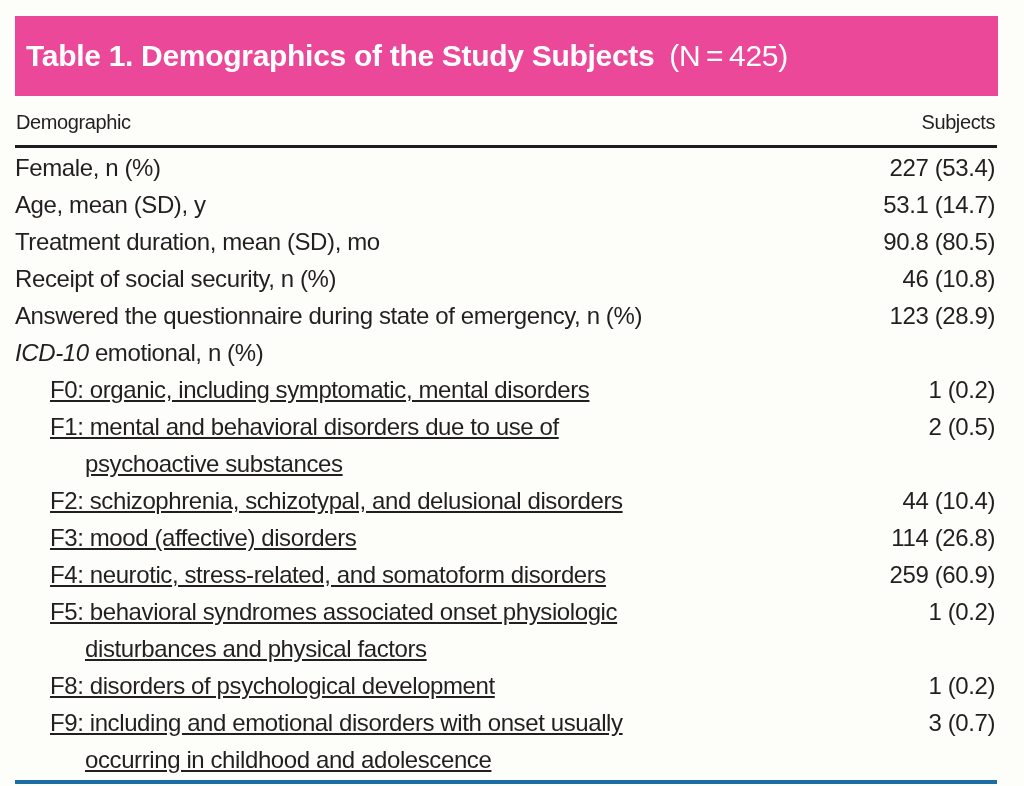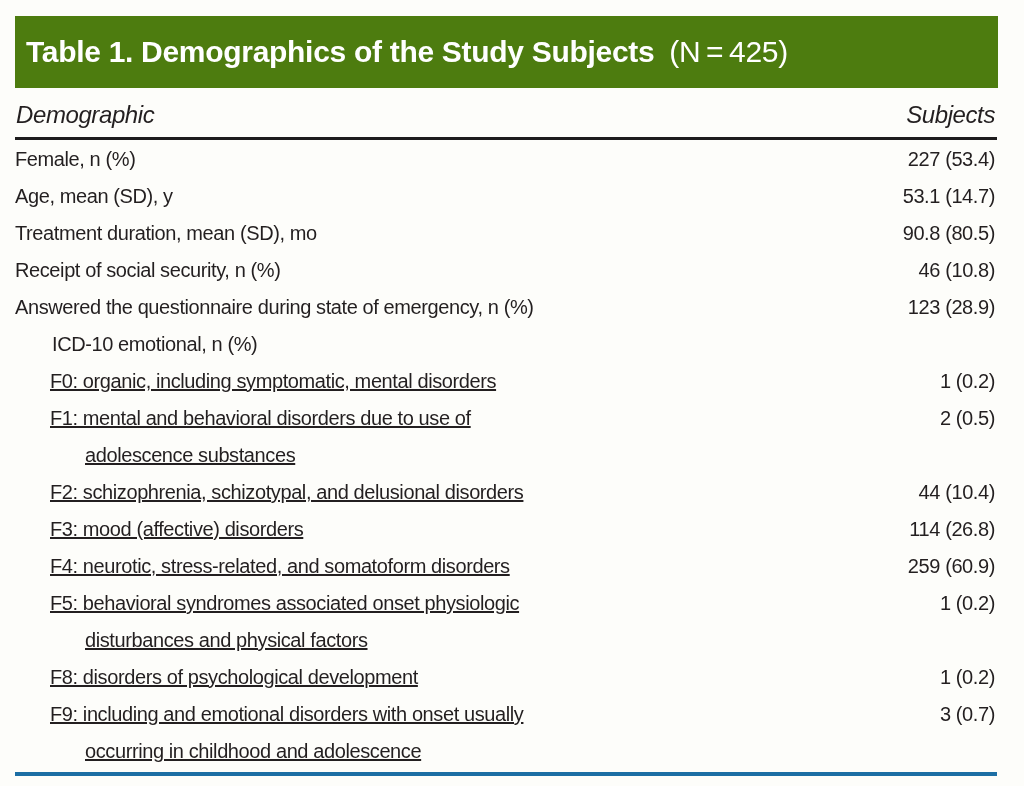--- a/index.html
+++ b/index.html
@@ -15,22 +15,22 @@
     overflow: hidden;
   }
   .page {
     position: relative;
     width: 1024px;
     height: 786px;
   }
   
   .title-bar {
     margin: 16px 26px 0 15px;
-    height: 72px;
-    background: #4d7c0f;
+    height: 80px;
+    background: #ec4899;
     display: flex;
     align-items: center;
     padding-left: 11px;
     box-sizing: border-box;
   }
   .title-bold {
     color: #ffffff;
     font-weight: bold;
     font-size: 30px;
     letter-spacing: -0.3px;
@@ -45,34 +45,33 @@
     white-space: nowrap;
   }
   
   .content {
     margin: 0 27px 0 15px; 
   }
   .col-header {
     display: flex;
     justify-content: space-between;
     align-items: center;
-    font-size: 24px;
+    font-size: 20px;
     line-height: 37px;
     letter-spacing: -0.4px;
     padding: 8px 2px 4px 1px;
     border-bottom: 3px solid #1e1c1d;
-    font-style: italic;
   }
   .tbody {
     padding-top: 1px;
   }
   .row {
     display: flex;
     align-items: flex-start;
-    font-size: 20px;
+    font-size: 24px;
     line-height: 37px;
     letter-spacing: -0.4px;
   }
   .row .lbl {
     flex: 1 1 auto;
     min-width: 0;
   }
   .row .lbl .l1 {
     white-space: nowrap;
   }
@@ -83,21 +82,21 @@
   .row .lbl .l2 {
     padding-left: 35px;
     white-space: nowrap;
   }
   .row .val {
     white-space: nowrap;
     padding-right: 2px;
     text-align: left;
   }
   .it {
-    margin-left: 37px;
+    font-style: italic;
   }
   .bottom-rule {
     height: 4px;
     background: #1c6ea4;
     margin-top: 2px;
   }
 </style>
 </head>
 <body>
 
@@ -153,21 +152,21 @@
         </div>
         <div class="row ind1">
           <div class="lbl">
             <div class="l1"><span>F0: organic, including symptomatic, mental disorders</span></div>
           </div>
           <div class="val">1 (0.2)</div>
         </div>
         <div class="row ind1">
           <div class="lbl">
             <div class="l1"><span>F1: mental and behavioral disorders due to use of</span></div>
-            <div class="l2">adolescence substances</div>
+            <div class="l2">psychoactive substances</div>
           </div>
           <div class="val">2 (0.5)</div>
         </div>
         <div class="row ind1">
           <div class="lbl">
             <div class="l1"><span>F2: schizophrenia, schizotypal, and delusional disorders</span></div>
           </div>
           <div class="val">44 (10.4)</div>
         </div>
         <div class="row ind1">

